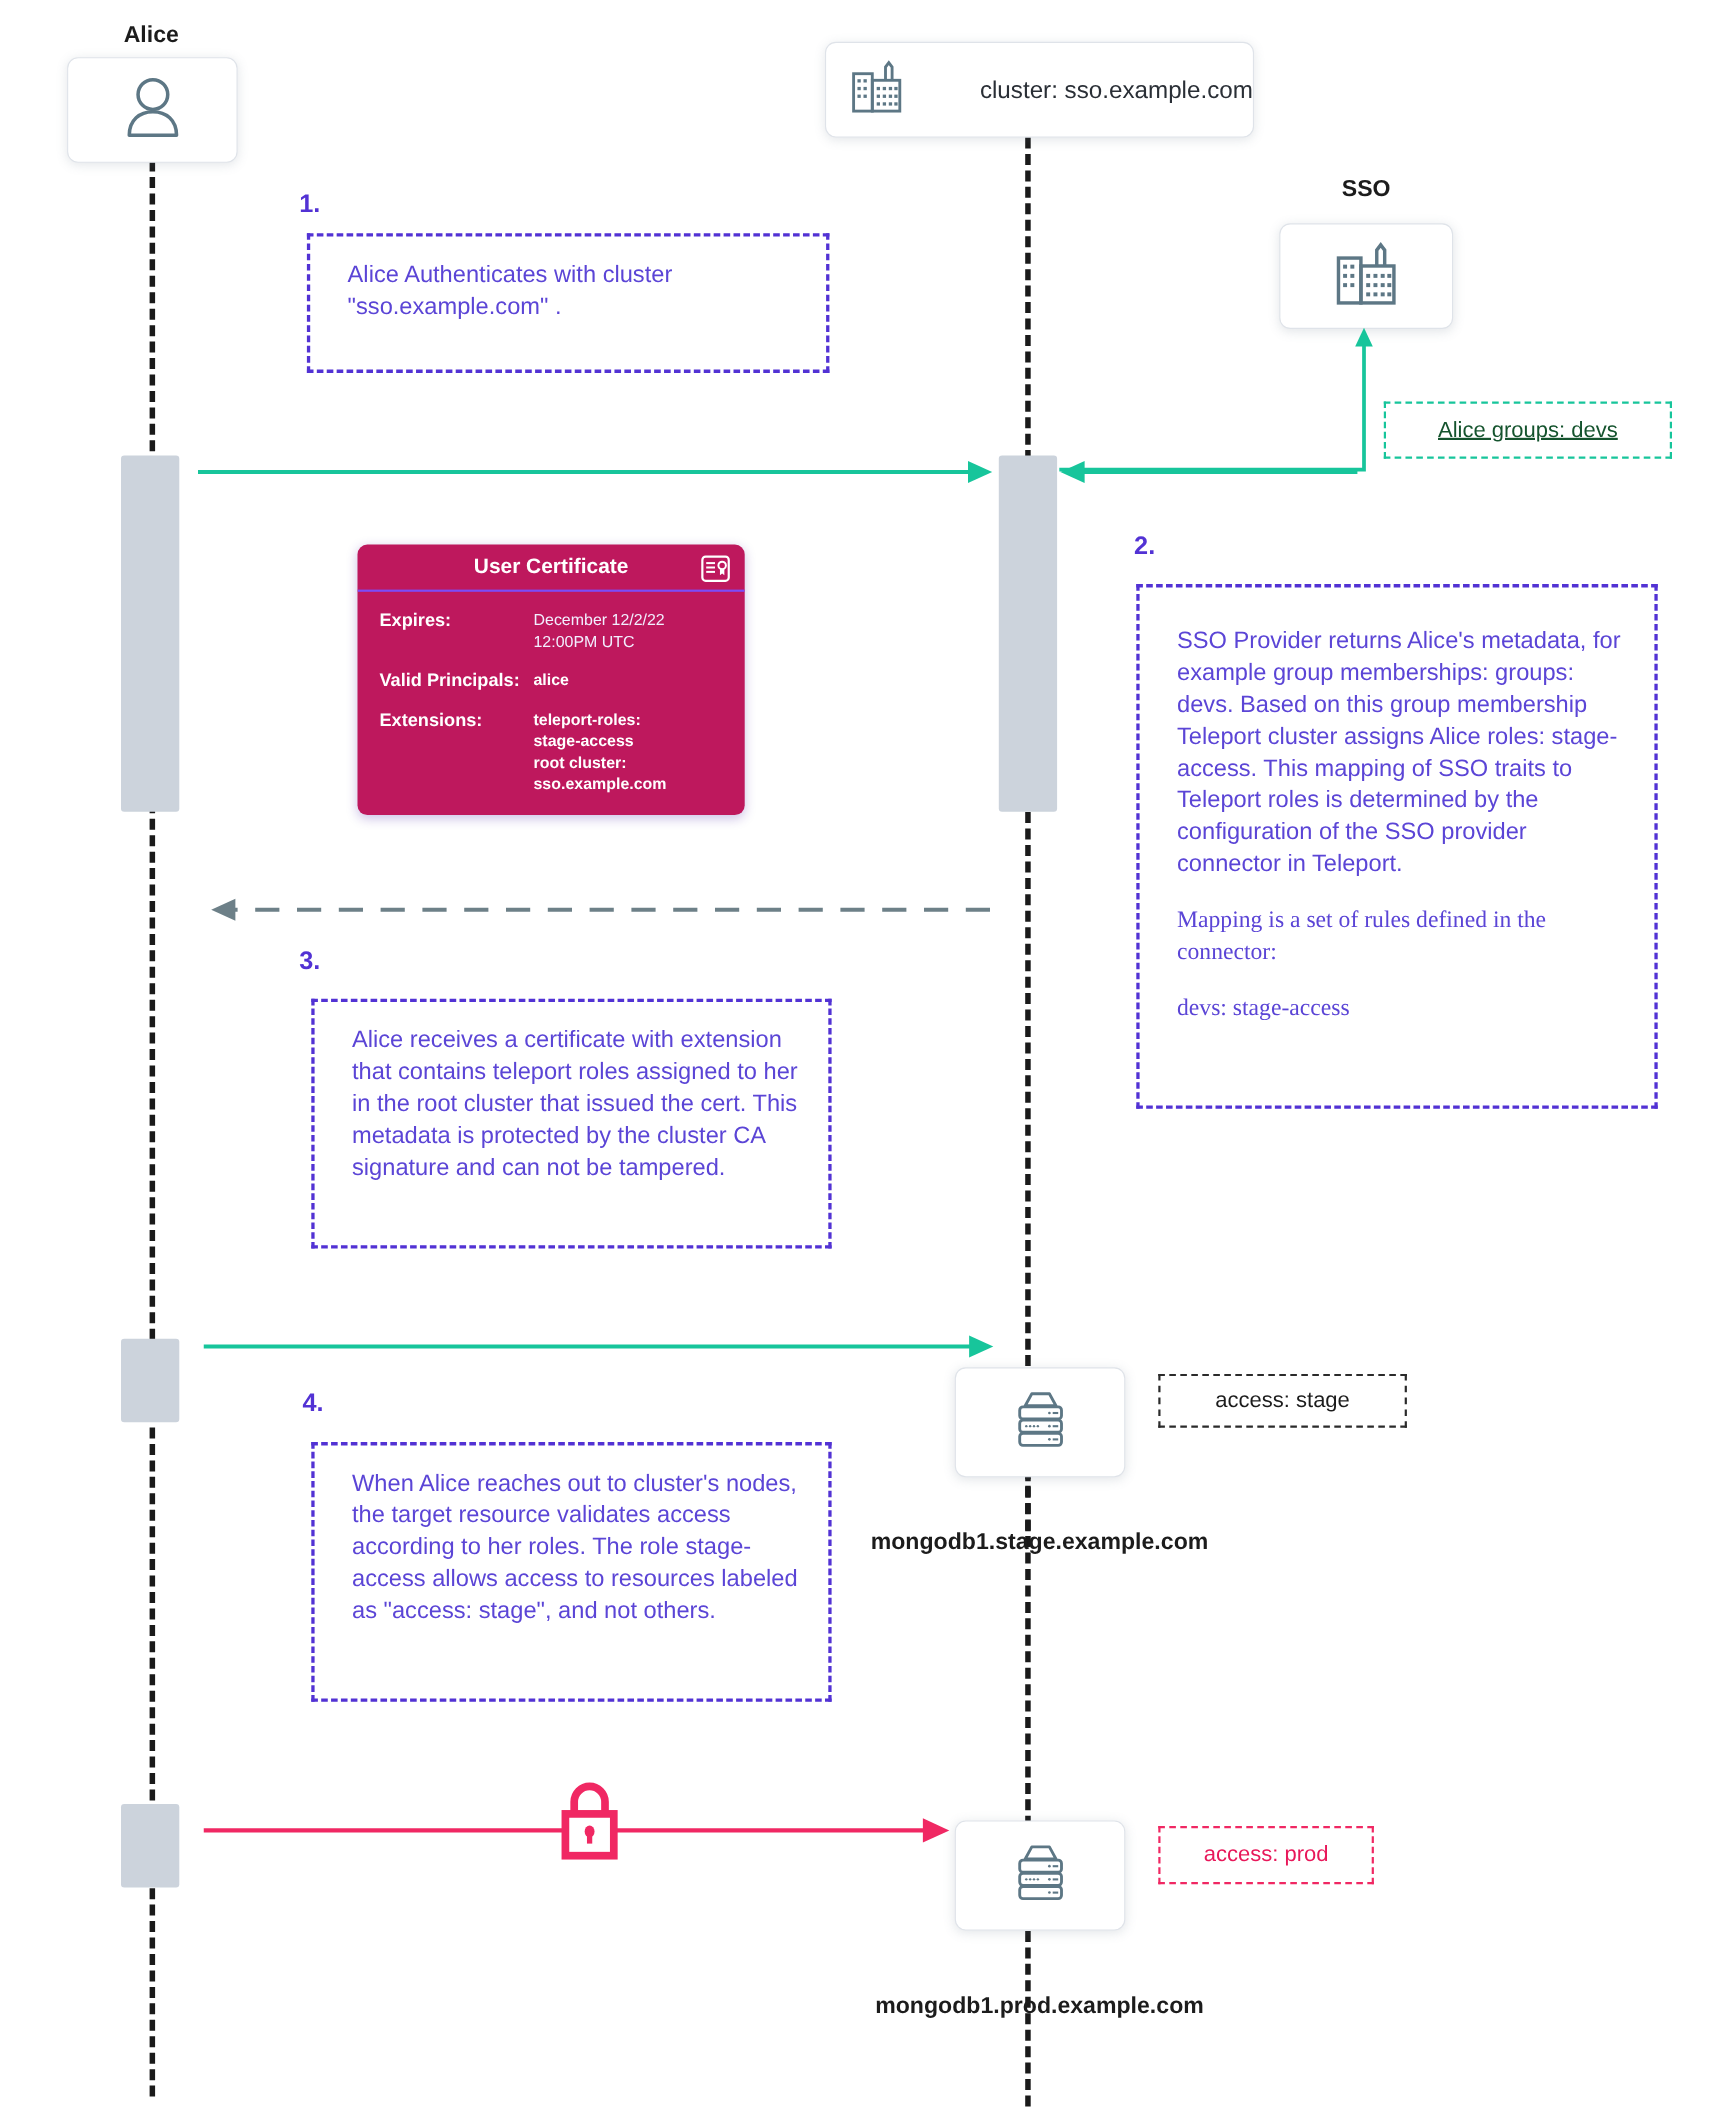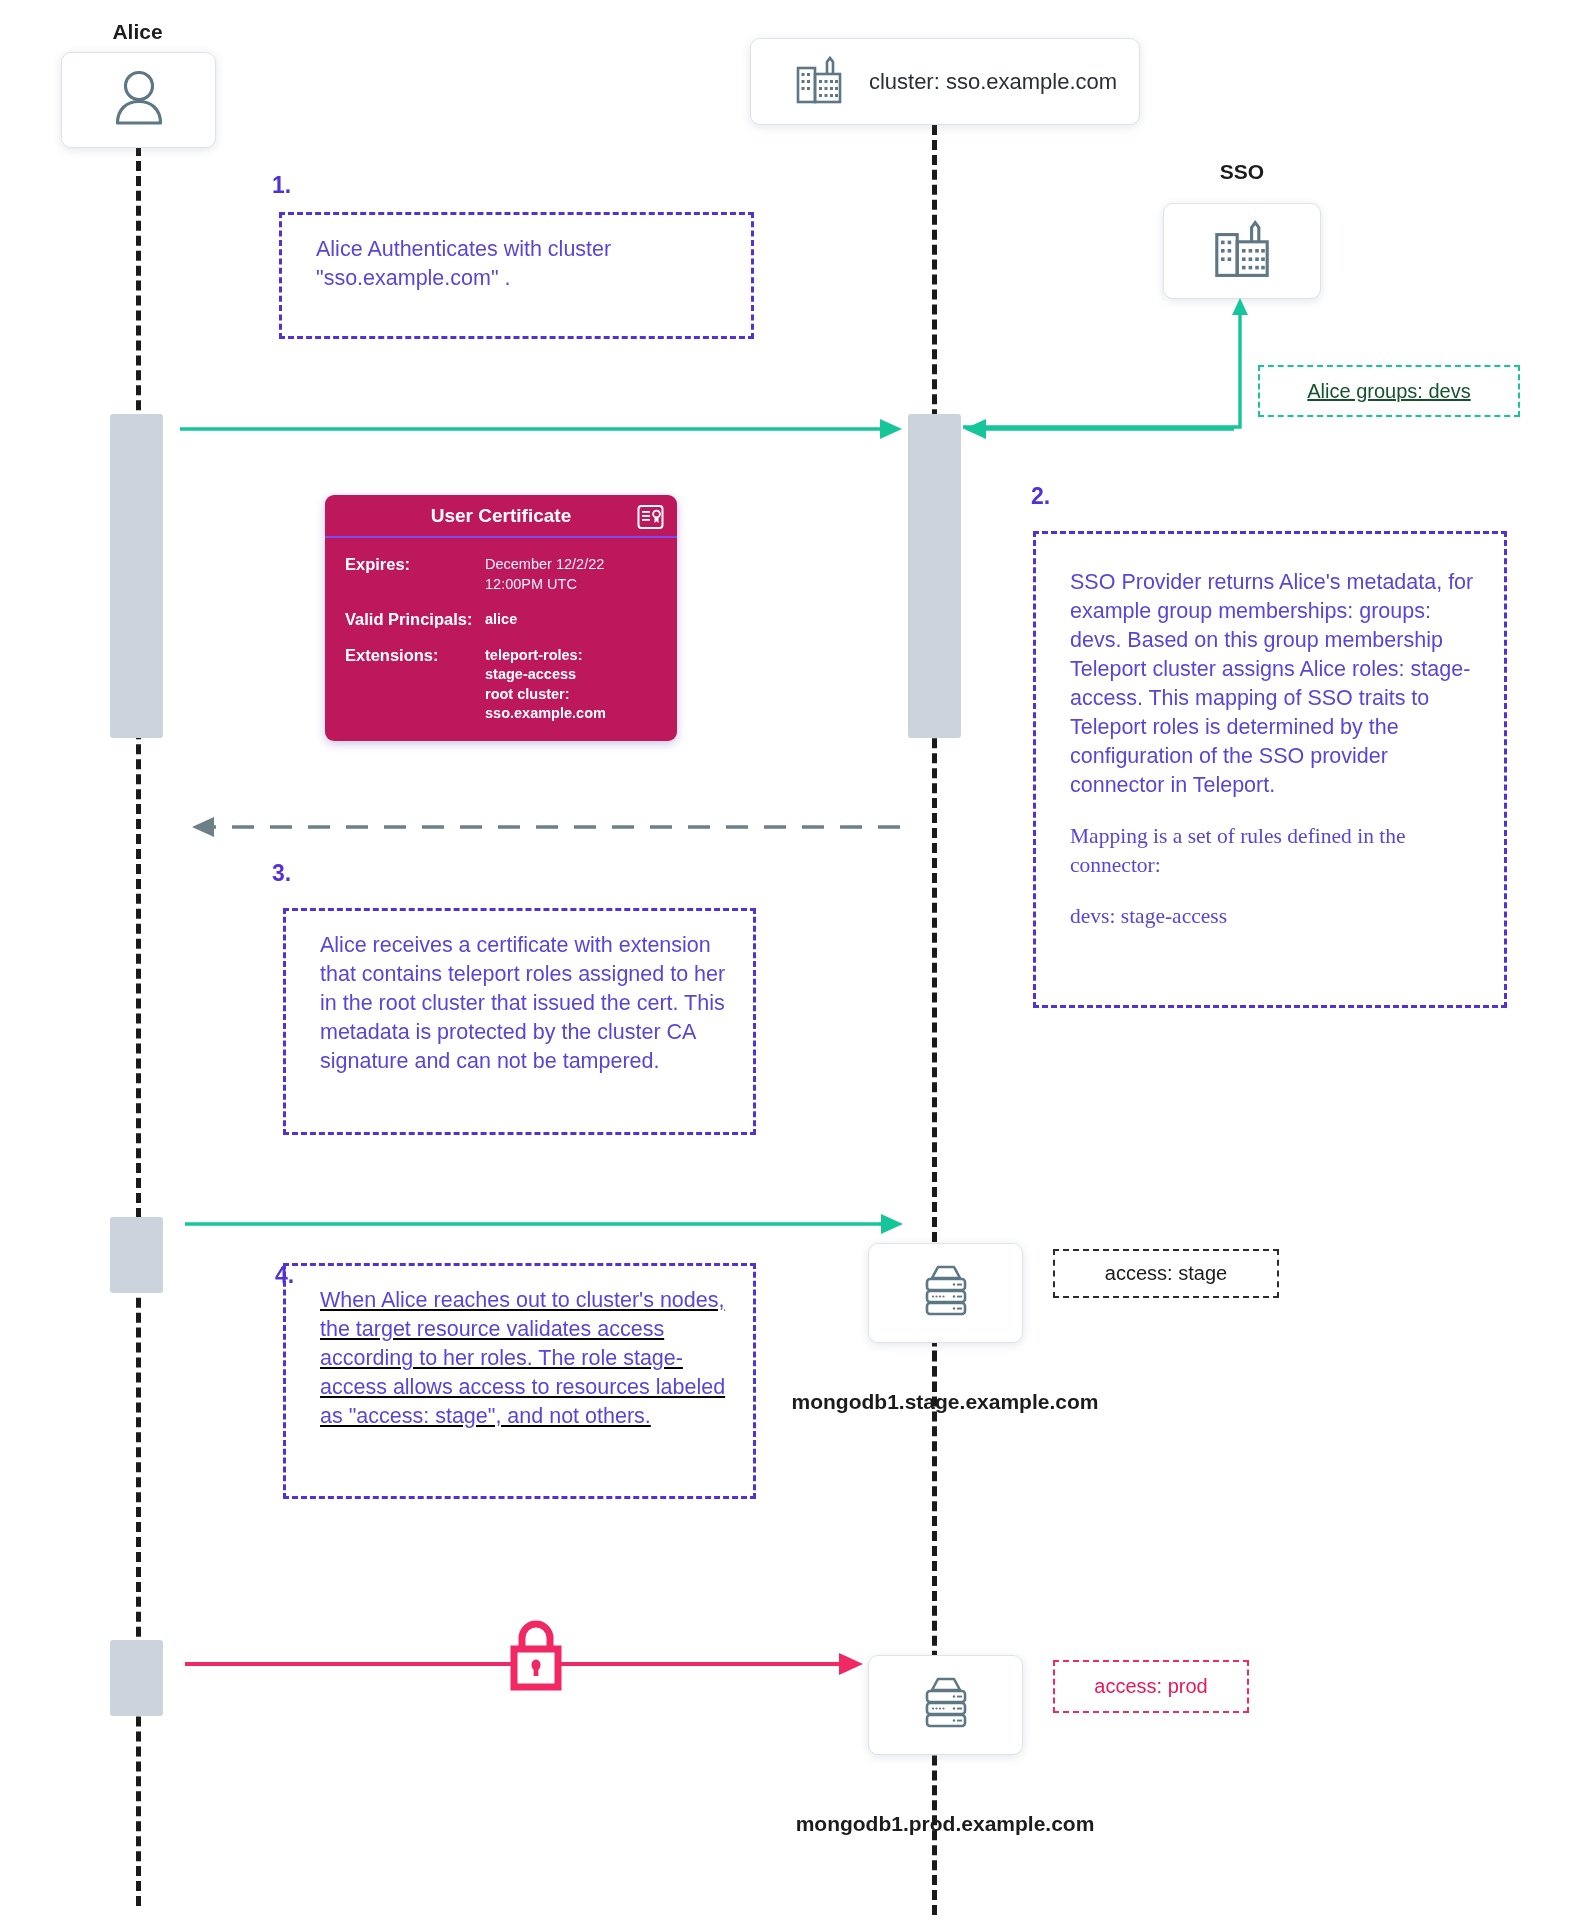--- a/index.html
+++ b/index.html
@@ -32,21 +32,21 @@
   .node-card {
     position: absolute;
     background: #ffffff;
     border: 1.5px solid #dfe3e9;
     border-radius: 10px;
     box-shadow: 0 2px 10px rgba(100,115,135,0.18);
     display: flex;
     align-items: center;
     justify-content: center;
   }
-  .node-card.wide { justify-content: center; padding-left: 22px; gap: 26px; }
+  .node-card.wide { justify-content: space-between; padding-left: 22px; gap: 26px; }
   .node-title {
     position: absolute;
     font-weight: bold;
     font-size: 21px;
     color: #1c1c1c;
     text-align: center;
     white-space: nowrap;
   }
   .node-caption {
     position: absolute;
@@ -331,21 +331,21 @@
       </svg>
     </span>
   </div>
   <div class="node-caption" style="left:775px; top:1390px; width:340px;">mongodb1.stage.example.com</div>
 
   <div class="chip dark" style="left:1053px; top:1249px; width:226px; height:49px;">
     <span>access: stage</span>
   </div>
 
   <div class="step-num" style="left:275px; top:1262px;">4.</div>
-  <div class="callout" style="left:283px; top:1263px; width:473px; height:236px;text-decoration:underline;">
+  <div class="callout" style="left:283px; top:1311px; width:473px; height:236px;">
     <p>When Alice reaches out to cluster's nodes,  the target resource validates access according to her roles. The role stage-access allows access to resources labeled as "access: stage", and not others.</p>
   </div>
 
   <svg class="arrow" style="left:185px; top:1650px;" width="680" height="28">
     <line x1="0" y1="14" x2="660" y2="14" stroke="#f02863" stroke-width="3.8"></line>
     <polygon points="678,14 654,3 654,25" fill="#f02863"></polygon>
   </svg>
   <span class="lock-icon" style="left:505px; top:1615px;">
     <svg width="62" height="80" viewBox="0 0 62 80" fill="none">
       <path d="M17 34 V23 A14 14 0 0 1 45 23 V34" stroke="#f02863" stroke-width="7" fill="none"></path>

